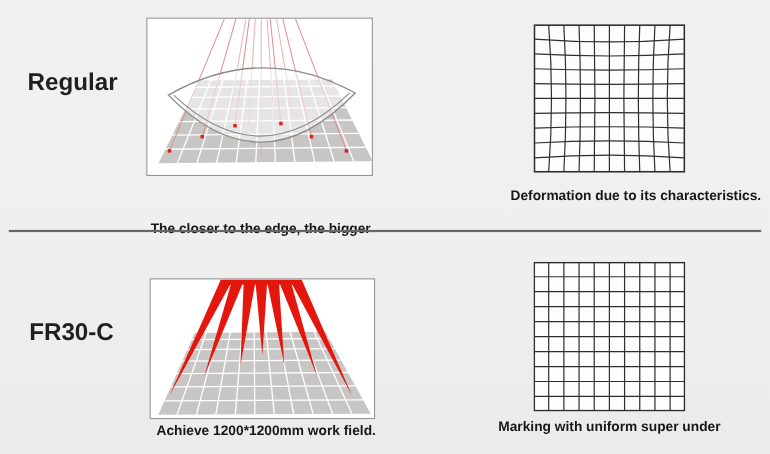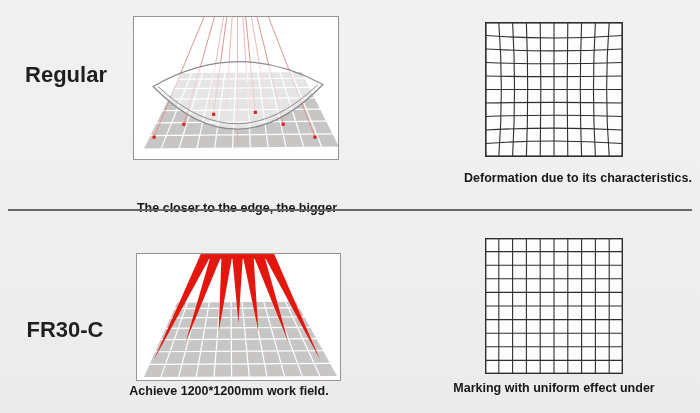--- a/index.html
+++ b/index.html
@@ -4,29 +4,29 @@
 <style>
   html,body{margin:0;padding:0;}
   .page{
     position:relative;width:700px;height:413px;overflow:hidden;
     background:linear-gradient(180deg,#f1f1f1 0%,#efefef 55%,#ebebec 100%);
     font-family:"Liberation Sans","DejaVu Sans",sans-serif;
     color:#1c1c1c;
   }
   .side-label{position:absolute;text-align:center;font-weight:700;font-size:22px;line-height:29px;color:#1f1f1f;}
   .label-regular{left:0;top:60;width:132px;top:60px;}
-  .label-fr30c{left:0;top:287px;width:130px;margin-top:28px;}
+  .label-fr30c{left:0;top:287px;width:130px;}
   .panel{position:absolute;background:#ffffff;border:1.5px solid #949494;box-sizing:border-box;}
   .panelA{left:133px;top:16px;width:206px;height:144px;}
   .panelC{left:136px;top:253px;width:205px;height:128px;}
   .panel svg{display:block;width:100%;height:100%;}
   .caption{position:absolute;text-align:center;font-weight:700;font-size:12.5px;line-height:15px;color:#171717;}
   .capA{left:118px;top:161px;width:238px;margin-top:40px;}
   .capB{left:464px;top:171px;width:228px;}
-  .capC{left:109px;top:384px;width:240px;}
+  .capC{left:122px;top:384px;width:240px;}
   .capD{left:438px;top:381px;width:232px;}
   .meshB{position:absolute;left:485px;top:22px;width:138px;height:135px;}
   .meshD{position:absolute;left:485px;top:238px;width:138px;height:136px;}
   .divider{position:absolute;left:8px;top:209px;width:684px;height:2px;background:#676767;}
 </style>
 </head>
 <body>
 
 <div class="page">
 
@@ -180,17 +180,17 @@
           <line x1="0.7" y1="81.6" x2="137.3" y2="81.6" stroke="#2e2e2e" stroke-width="1.1"></line>
           <line x1="96.6" y1="0.7" x2="96.6" y2="135.3" stroke="#2e2e2e" stroke-width="1.1"></line>
           <line x1="0.7" y1="95.2" x2="137.3" y2="95.2" stroke="#2e2e2e" stroke-width="1.1"></line>
           <line x1="110.4" y1="0.7" x2="110.4" y2="135.3" stroke="#2e2e2e" stroke-width="1.1"></line>
           <line x1="0.7" y1="108.8" x2="137.3" y2="108.8" stroke="#2e2e2e" stroke-width="1.1"></line>
           <line x1="124.2" y1="0.7" x2="124.2" y2="135.3" stroke="#2e2e2e" stroke-width="1.1"></line>
           <line x1="0.7" y1="122.4" x2="137.3" y2="122.4" stroke="#2e2e2e" stroke-width="1.1"></line>
         </g>
       </svg>
     <div class="caption capD">
-      <div>Marking with uniform effect under</div>
+      <div>Marking with uniform super under</div>
     </div>
   </section>
 
 </div>
 
 </body></html>

